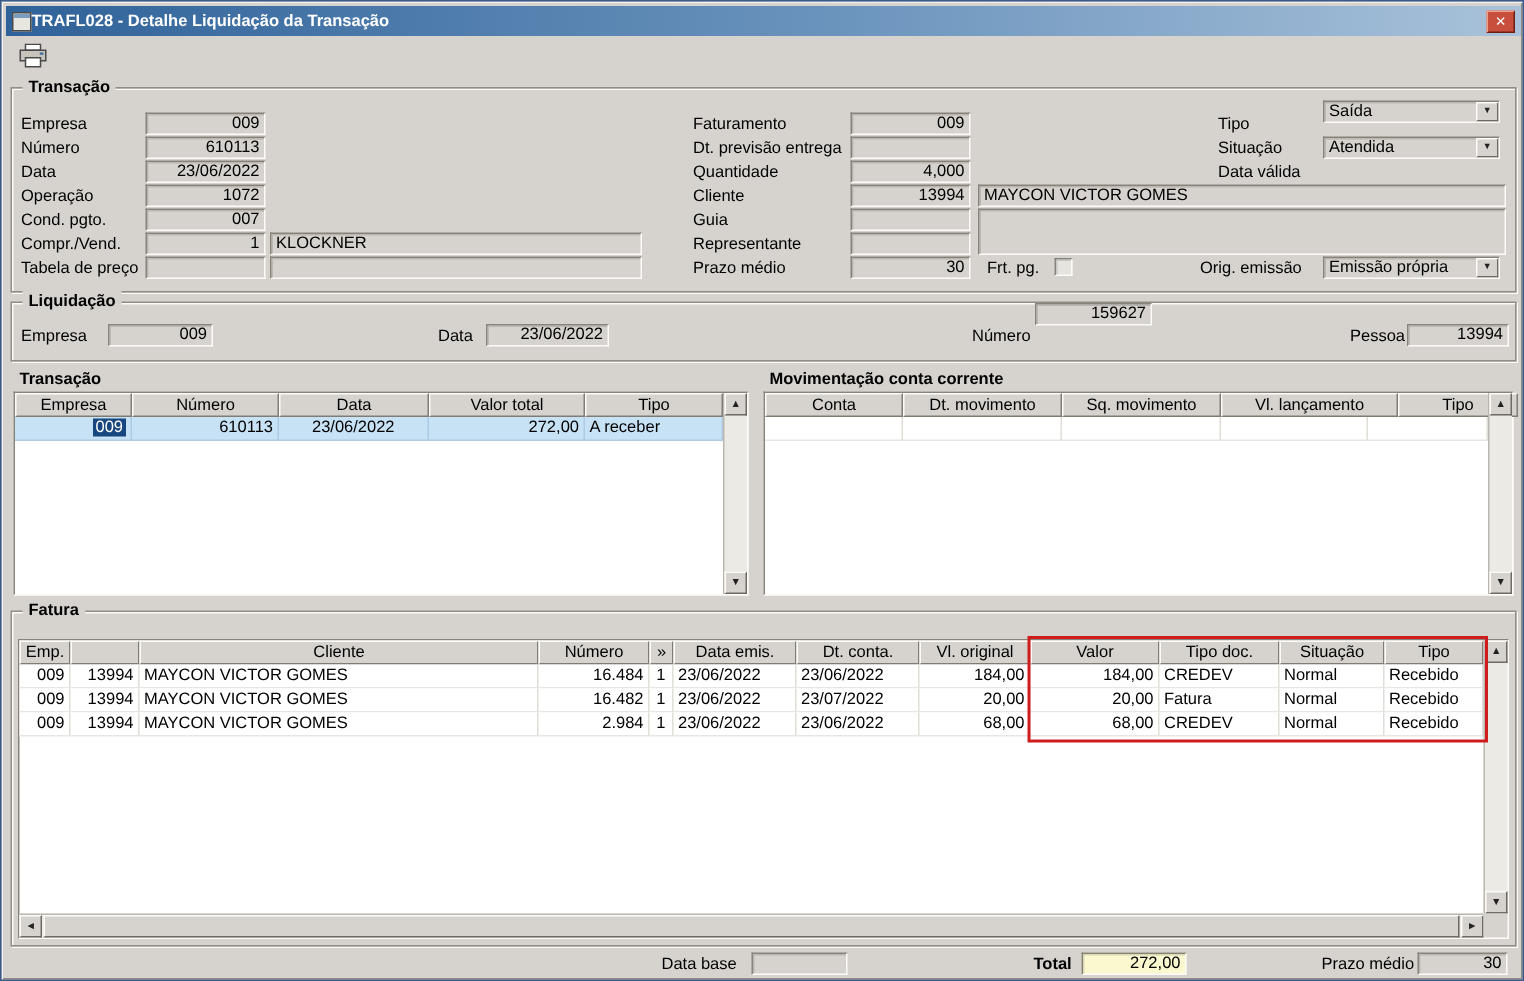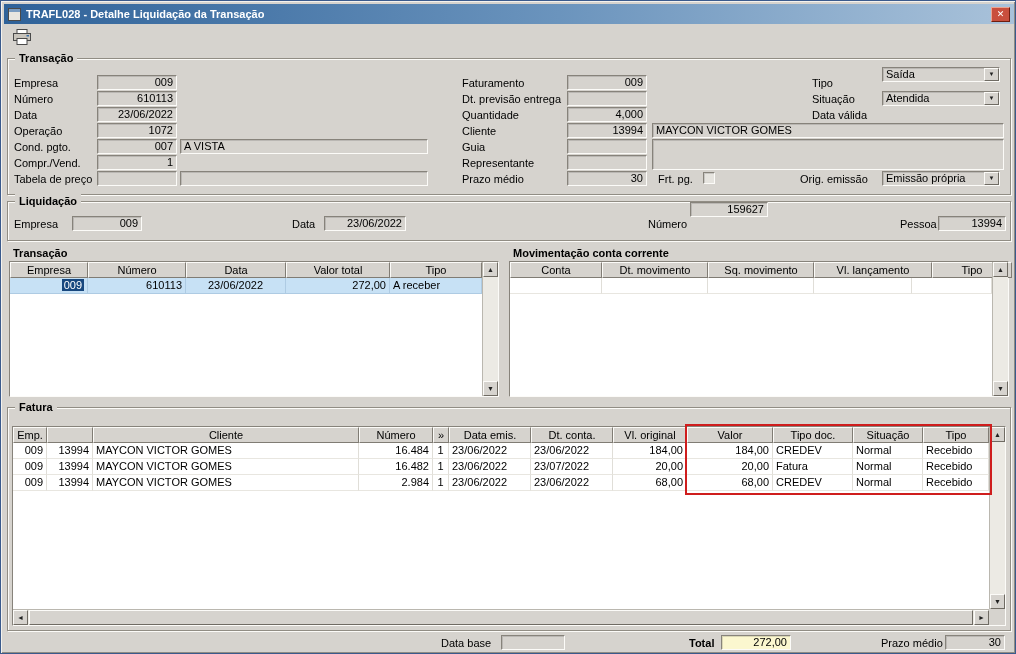--- a/index.html
+++ b/index.html
@@ -1,20 +1,20 @@
 <!DOCTYPE html>
 <html><head>
 <meta charset="utf-8">
 <style>
   *{box-sizing:border-box;margin:0;padding:0}
   html,body{width:1016px;height:654px}
   body{font-family:"Liberation Sans","DejaVu Sans",sans-serif;font-size:11px;color:#000;overflow:hidden;background:#8a8a8a}
   .win{position:relative;width:1016px;height:654px;background:#d6d3ce;border:1px solid #3a5a8c;
        box-shadow:inset 1px 1px 0 #f4f2ee, inset -1px -1px 0 #8f8b83;overflow:hidden}
-  .titlebar{position:absolute;left:3px;top:3px;width:1010px;height:20px;display:flex;align-items:center;gap:5px;
+  .titlebar{position:absolute;left:3px;top:3px;width:1010px;height:20px;display:flex;align-items:center;
        padding:0 4px;background:linear-gradient(90deg,#2f6299 0%,#6b94bd 55%,#a9c2da 100%)}
   .title-text{color:#fff;font-weight:bold;font-size:11px}
   .win-icon{width:13px;height:13px;background:#e8e6e0;border:1px solid #4a4a4a;box-shadow:inset 0 3px 0 #7a9cc0}
   .close-btn{margin-left:auto;width:19px;height:15px;display:flex;align-items:center;justify-content:center;
        background:#c94f3d;border:1px solid;border-color:#eba491 #6e1d10 #6e1d10 #eba491;color:#fff;font-size:9px;font-weight:bold;cursor:pointer}
   .print-btn{position:absolute;left:8px;top:27px;width:26px;height:22px;background:transparent;border:none;cursor:pointer}
   .lbl{position:absolute;line-height:14px;white-space:nowrap}
   .bold{font-weight:bold}
   .f{position:absolute;height:15px;background:#d6d3ce;border:1px solid;border-color:#87837b #fcfbf8 #fcfbf8 #87837b;
      box-shadow:inset 1px 1px 0 rgba(0,0,0,0.13);padding:0 3px;line-height:13px;overflow:hidden;white-space:nowrap}
@@ -73,23 +73,23 @@
     <span class="lbl" style="left:6px;top:17px">Empresa</span>
     <span class="f r" style="left:89px;top:16px;width:80px">009</span>
     <span class="lbl" style="left:6px;top:33px">Número</span>
     <span class="f r" style="left:89px;top:32px;width:80px">610113</span>
     <span class="lbl" style="left:6px;top:49px">Data</span>
     <span class="f r" style="left:89px;top:48px;width:80px">23/06/2022</span>
     <span class="lbl" style="left:6px;top:65px">Operação</span>
     <span class="f r" style="left:89px;top:64px;width:80px">1072</span>
     <span class="lbl" style="left:6px;top:81px">Cond. pgto.</span>
     <span class="f r" style="left:89px;top:80px;width:80px">007</span>
-    <span class="f" style="left:172px;top:80px;width:248px">A VISTA</span>
     <span class="lbl" style="left:6px;top:97px">Compr./Vend.</span>
     <span class="f r" style="left:89px;top:96px;width:80px">1</span>
+    <span class="f" style="left:172px;top:96px;width:248px">KLOCKNER</span>
     <span class="lbl" style="left:6px;top:113px">Tabela de preço</span>
     <span class="f r" style="left:89px;top:112px;width:80px"></span>
     <span class="f" style="left:172px;top:112px;width:248px"></span>
 
     <span class="lbl" style="left:454px;top:17px">Faturamento</span>
     <span class="f r" style="left:559px;top:16px;width:80px">009</span>
     <span class="lbl" style="left:454px;top:33px">Dt. previsão entrega</span>
     <span class="f r" style="left:559px;top:32px;width:80px"></span>
     <span class="lbl" style="left:454px;top:49px">Quantidade</span>
     <span class="f r" style="left:559px;top:48px;width:80px">4,000</span>

